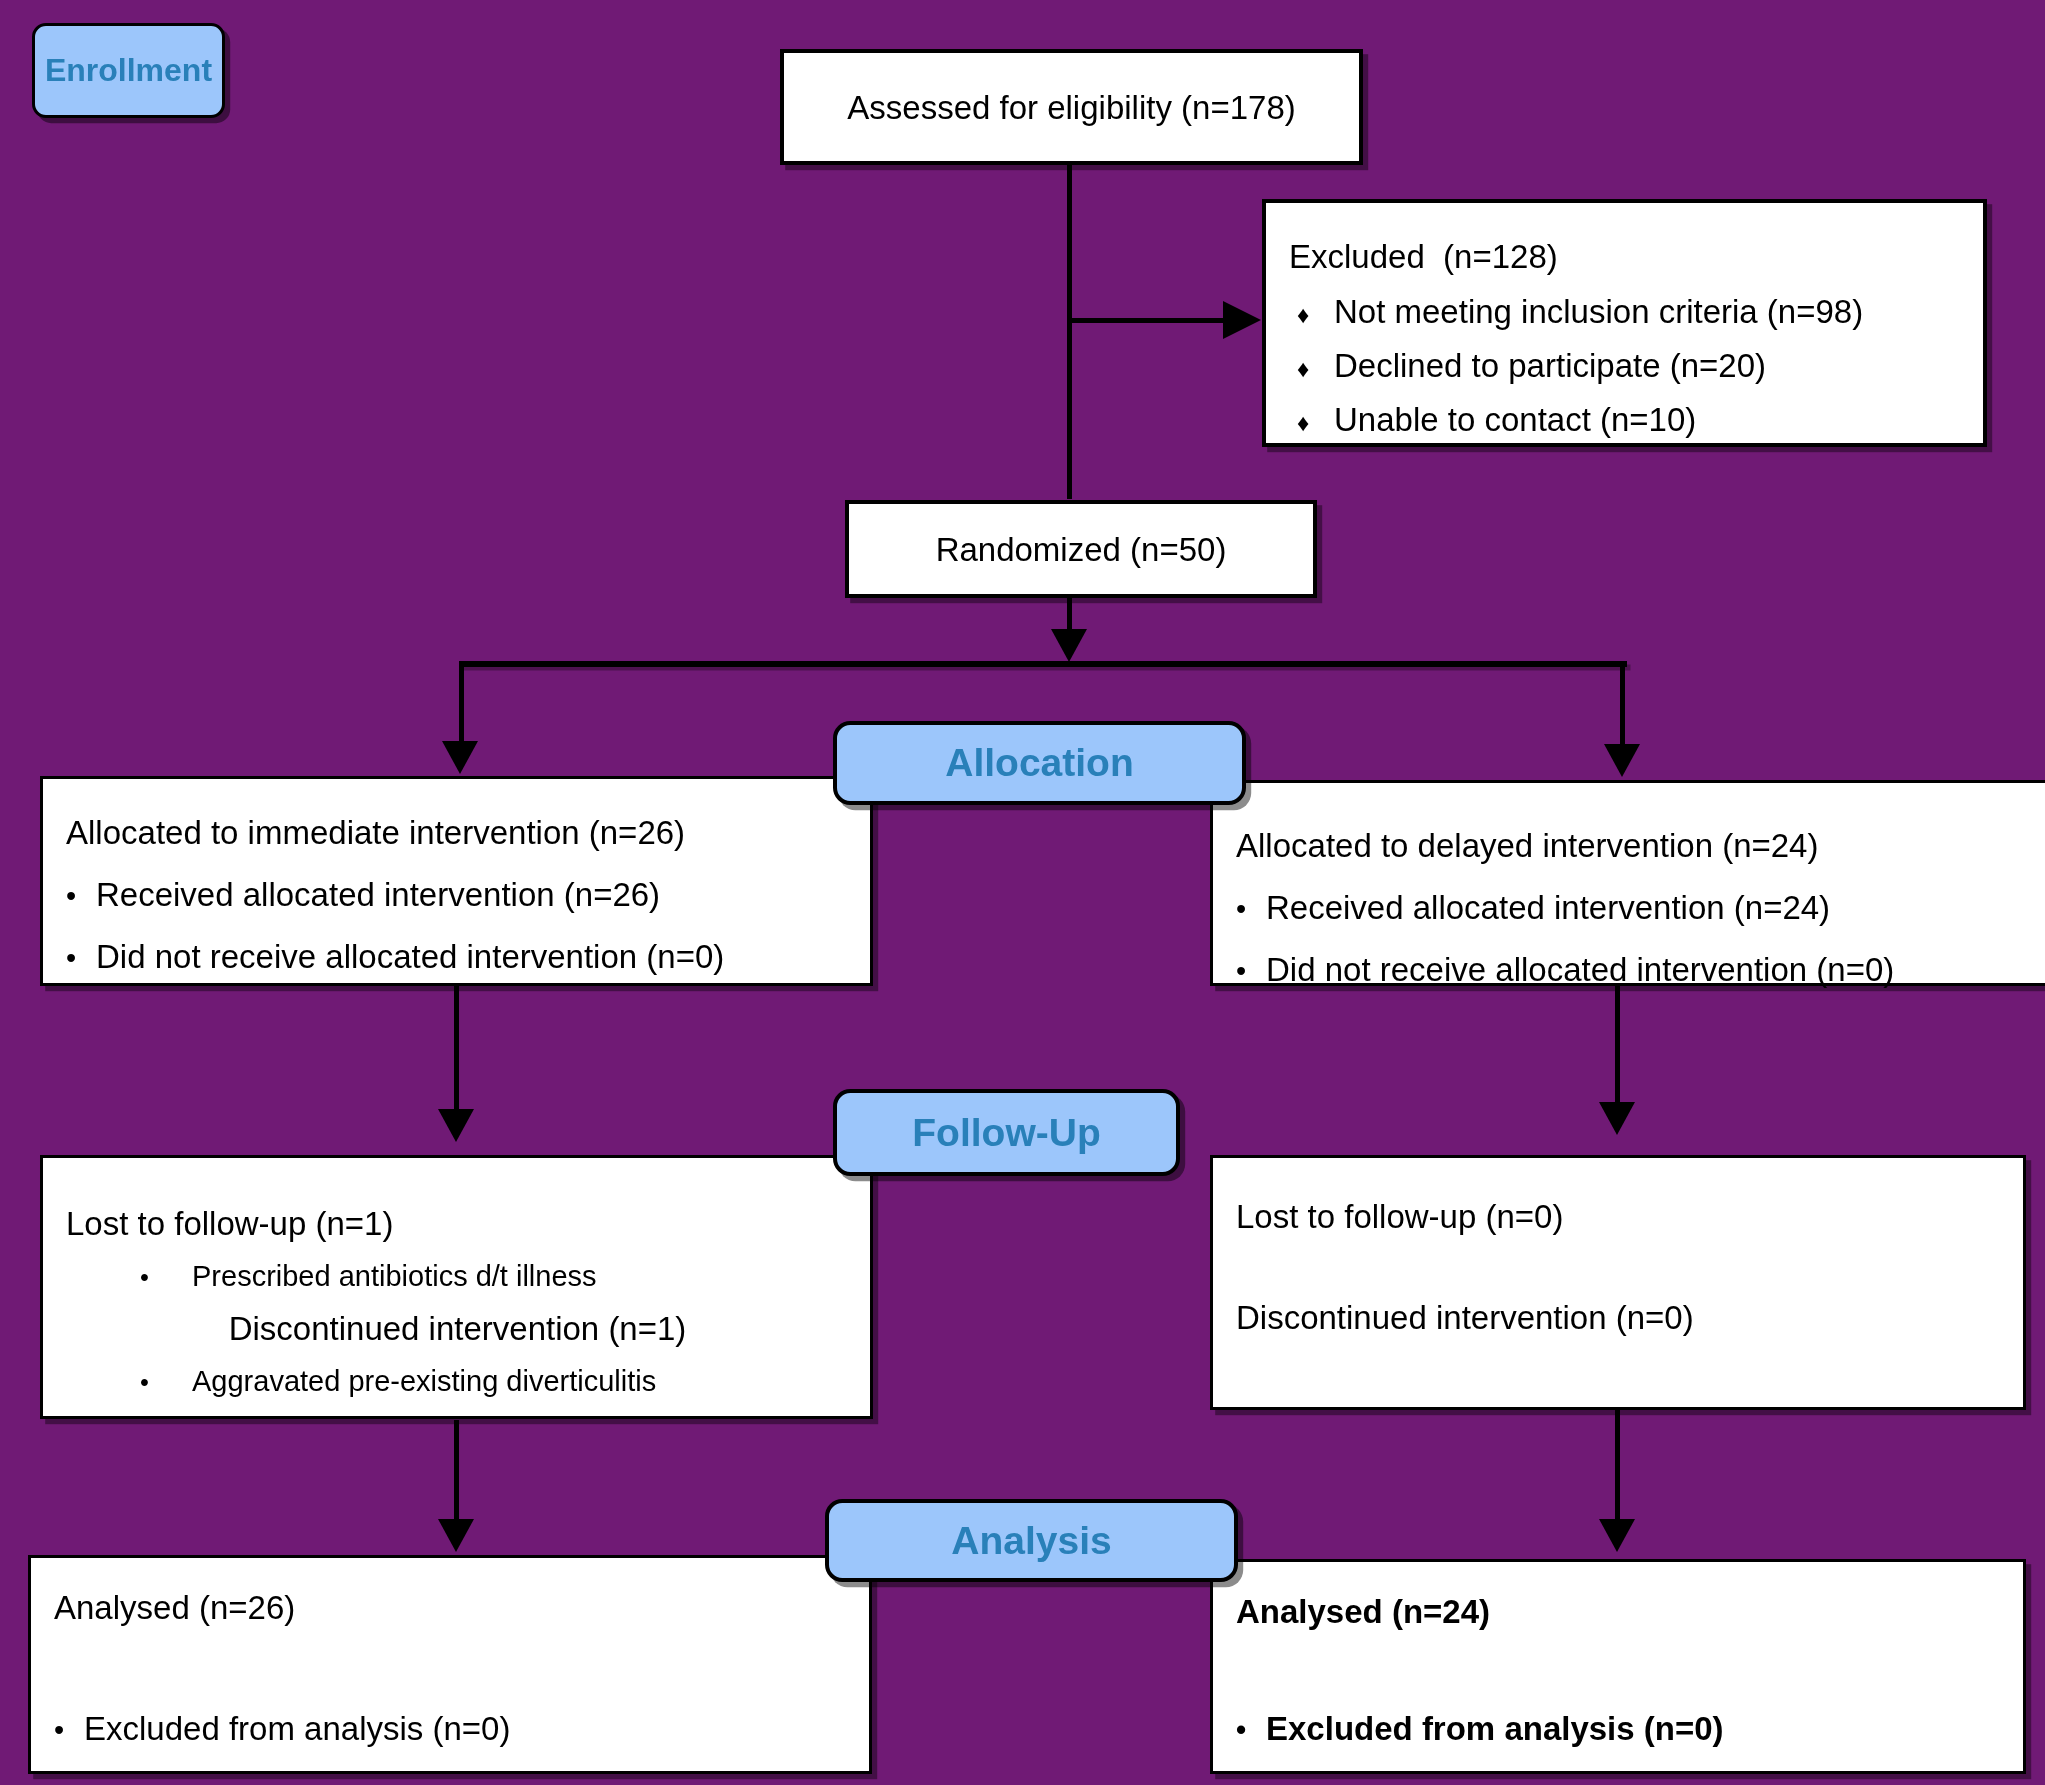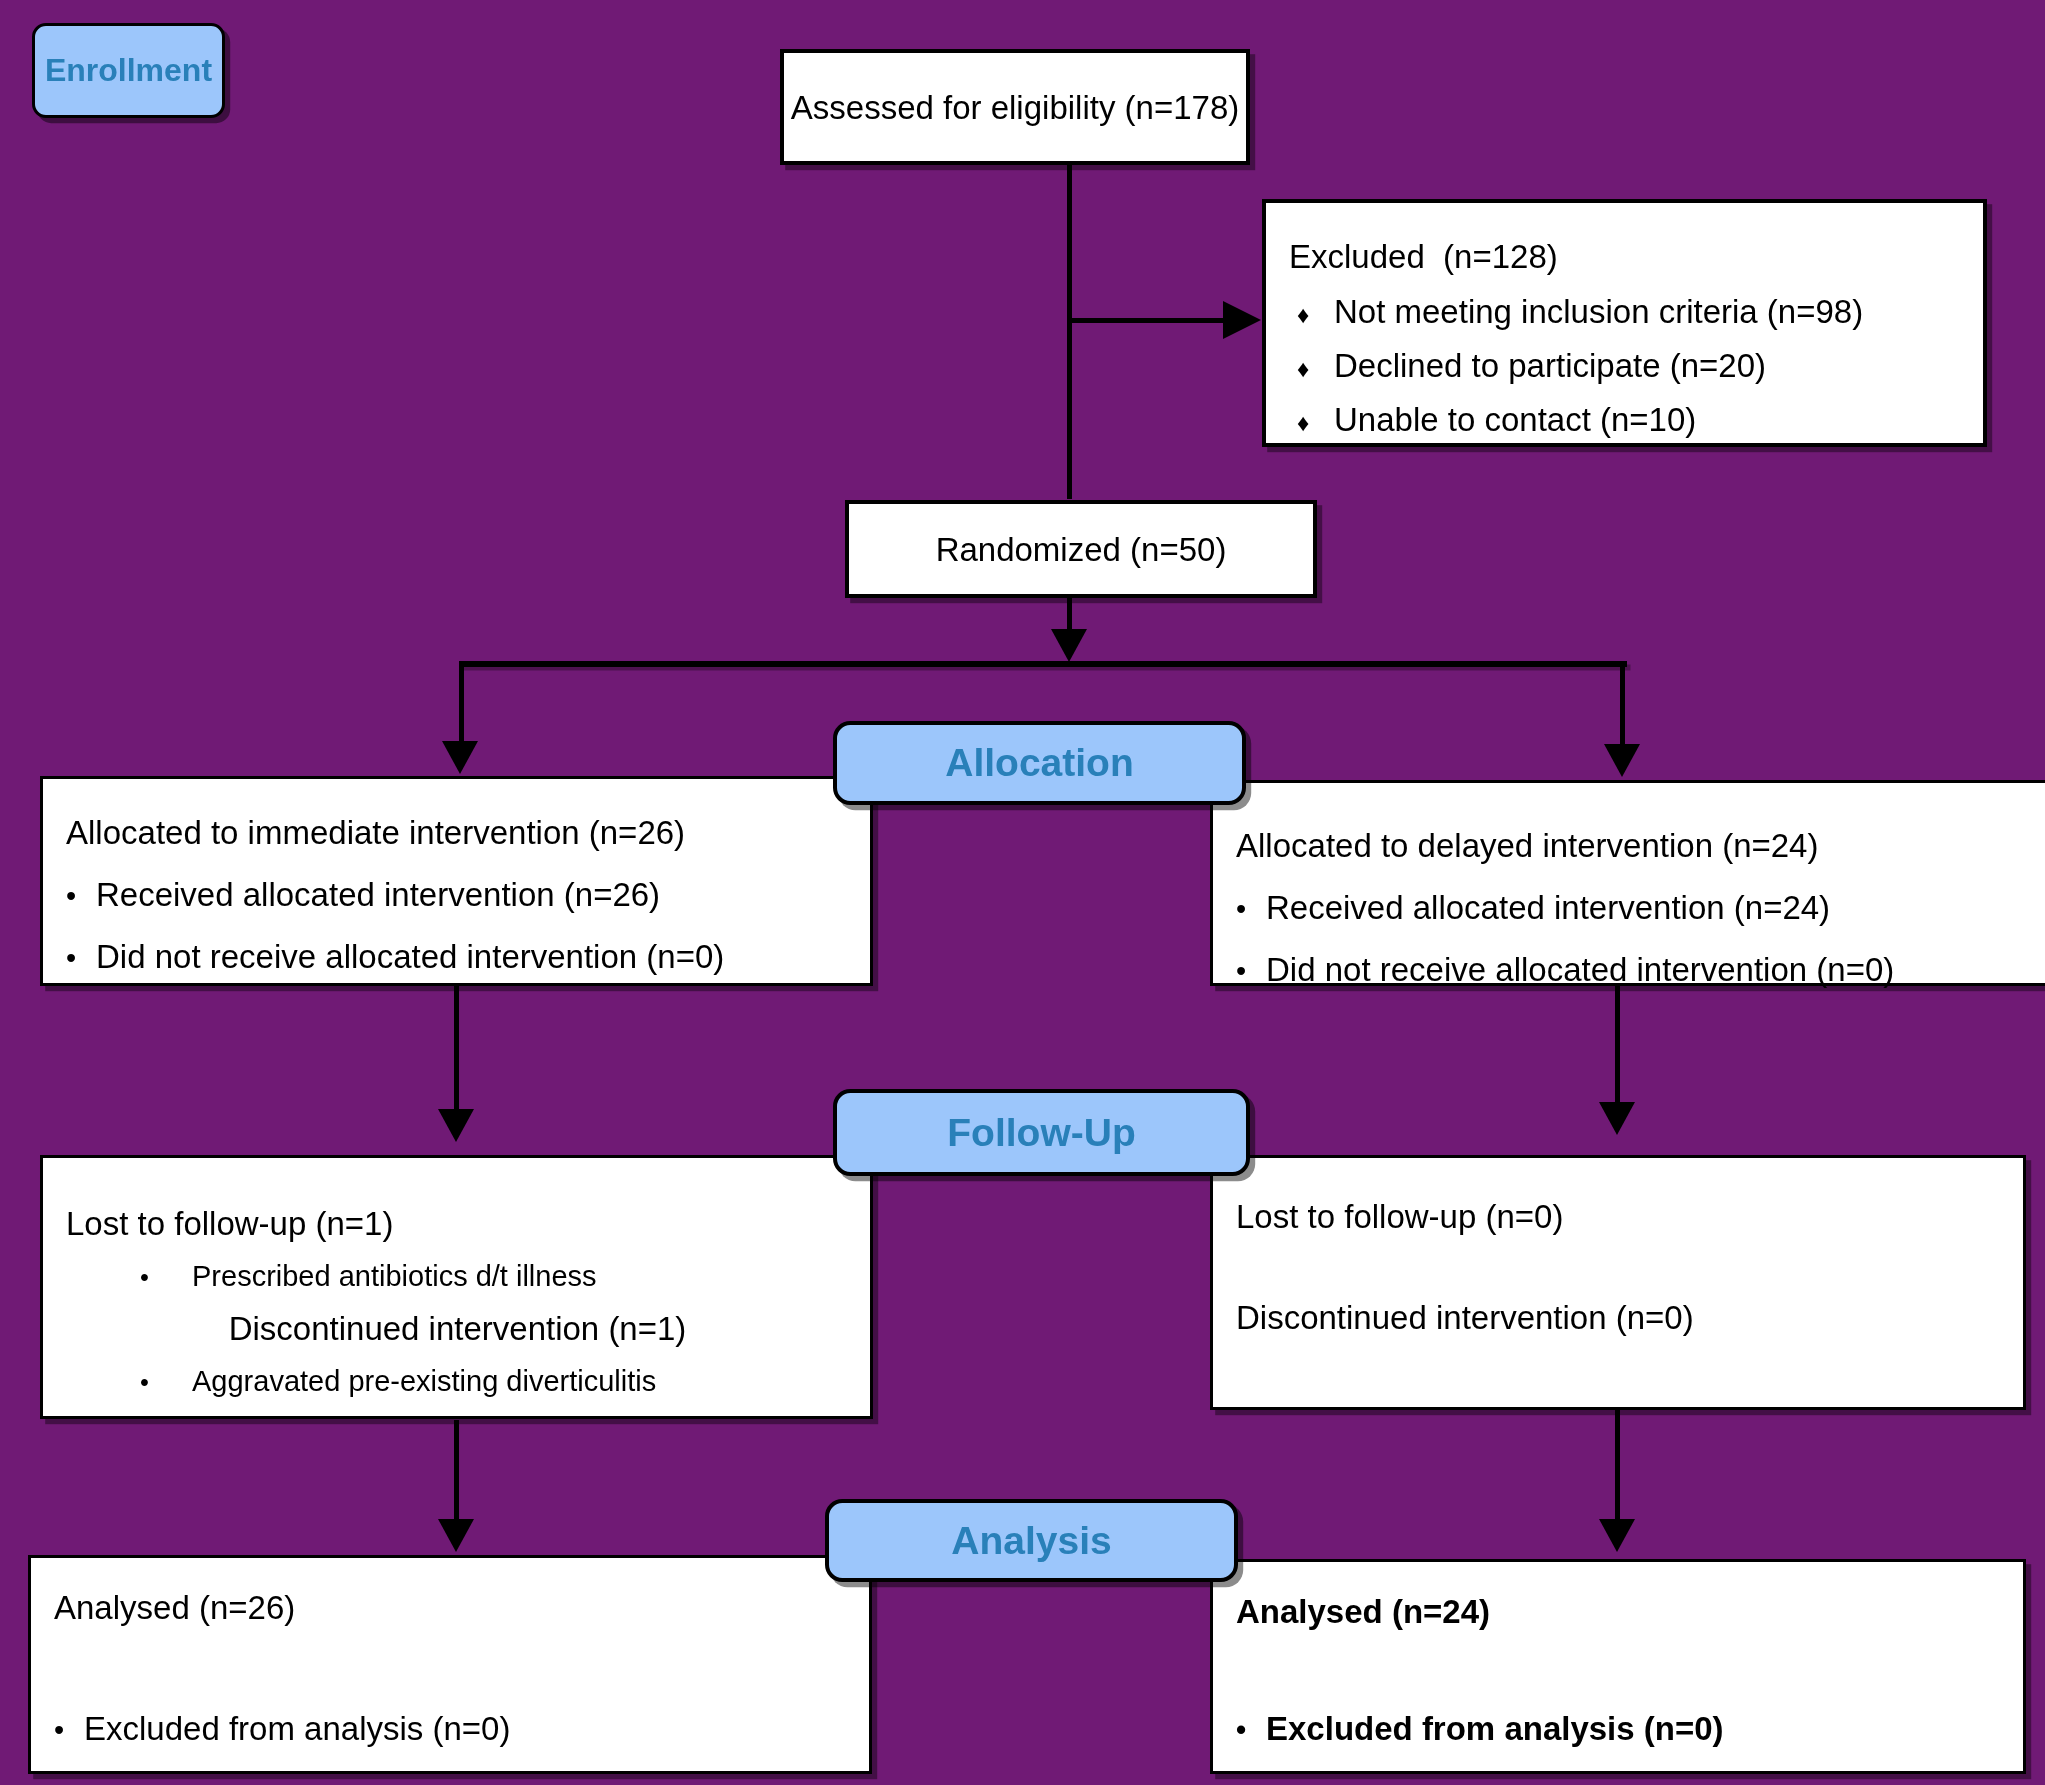--- a/index.html
+++ b/index.html
@@ -125,29 +125,29 @@
   <div class="ah-down" style="left:1599px; top:1519px;"></div>
 
   <div class="stage" style="left:32px; top:23px; width:193px; height:95px; font-size:32px; border-radius:14px; border-width:3.5px;">
     <span>Enrollment</span>
   </div>
 
   <div class="stage" style="left:833px; top:721px; width:413px; height:84px; font-size:39px;">
     <span>Allocation</span>
   </div>
 
-  <div class="stage" style="left:833px; top:1089px; width:417px; height:87px; font-size:39px;">
+  <div class="stage" style="left:833px; top:1089px; width:347px; height:87px; font-size:39px;">
     <span>Follow-Up</span>
   </div>
 
   <div class="stage" style="left:825px; top:1499px; width:413px; height:83px; font-size:39px;">
     <span>Analysis</span>
   </div>
 
-  <div class="wbox center" style="left:780px; top:49px; width:470px; height:116px;">
+  <div class="wbox center" style="left:780px; top:49px; width:583px; height:116px;">
     <span>Assessed for eligibility (n=178)</span>
   </div>
 
   <div class="wbox" style="left:1262px; top:199px; width:725px; height:248px;">
     <div class="pad">
       <div style="margin-top:37px; margin-bottom:22px;">Excluded&nbsp; (n=128)</div>
       <div class="t-row" style="margin-left:8px; margin-bottom:21px;">
         <span class="bullet-diamond">♦</span>
         <span>Not meeting inclusion criteria (n=98)</span>
       </div>

